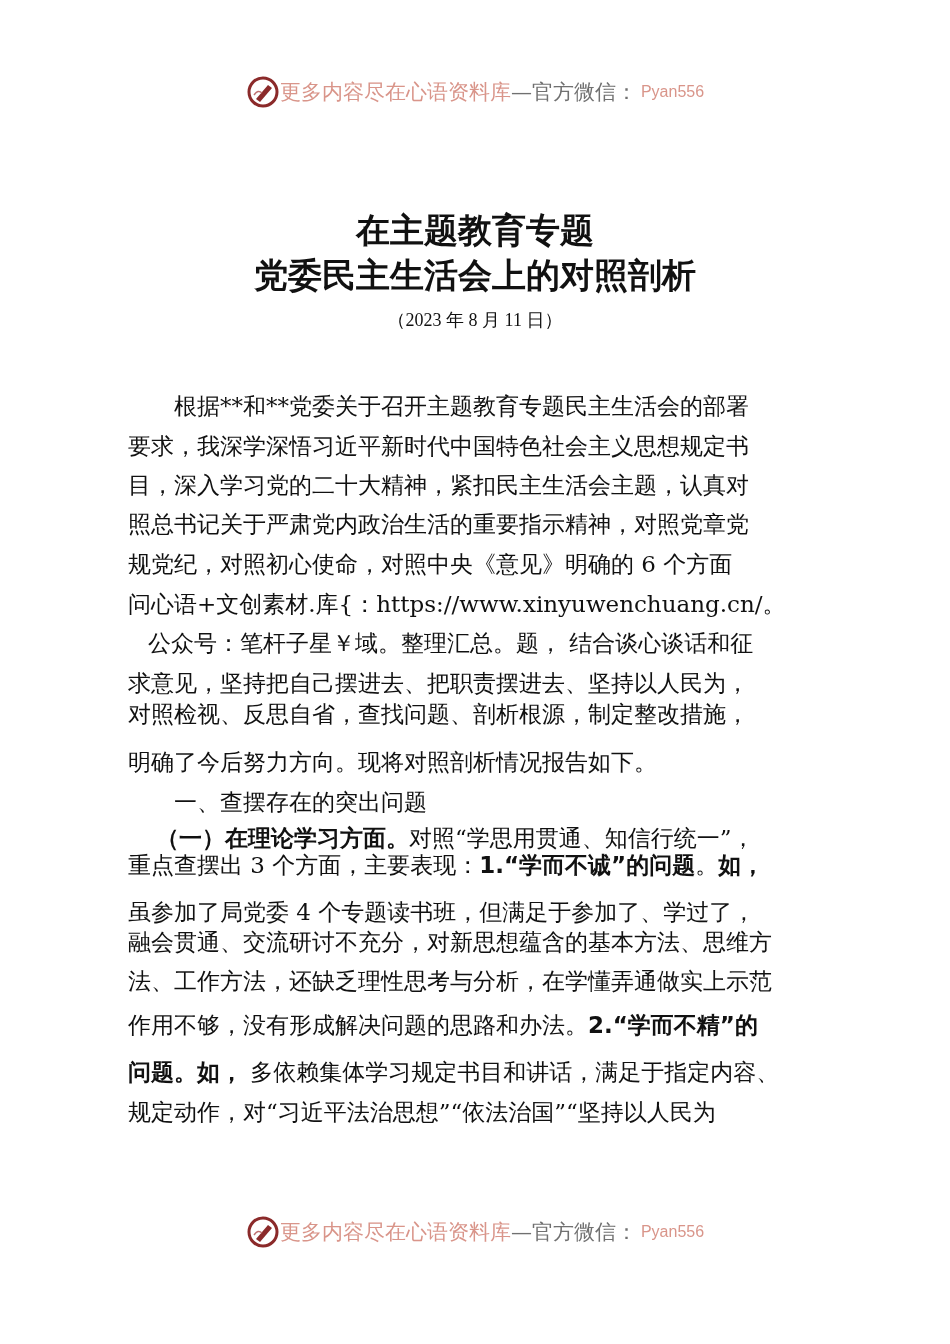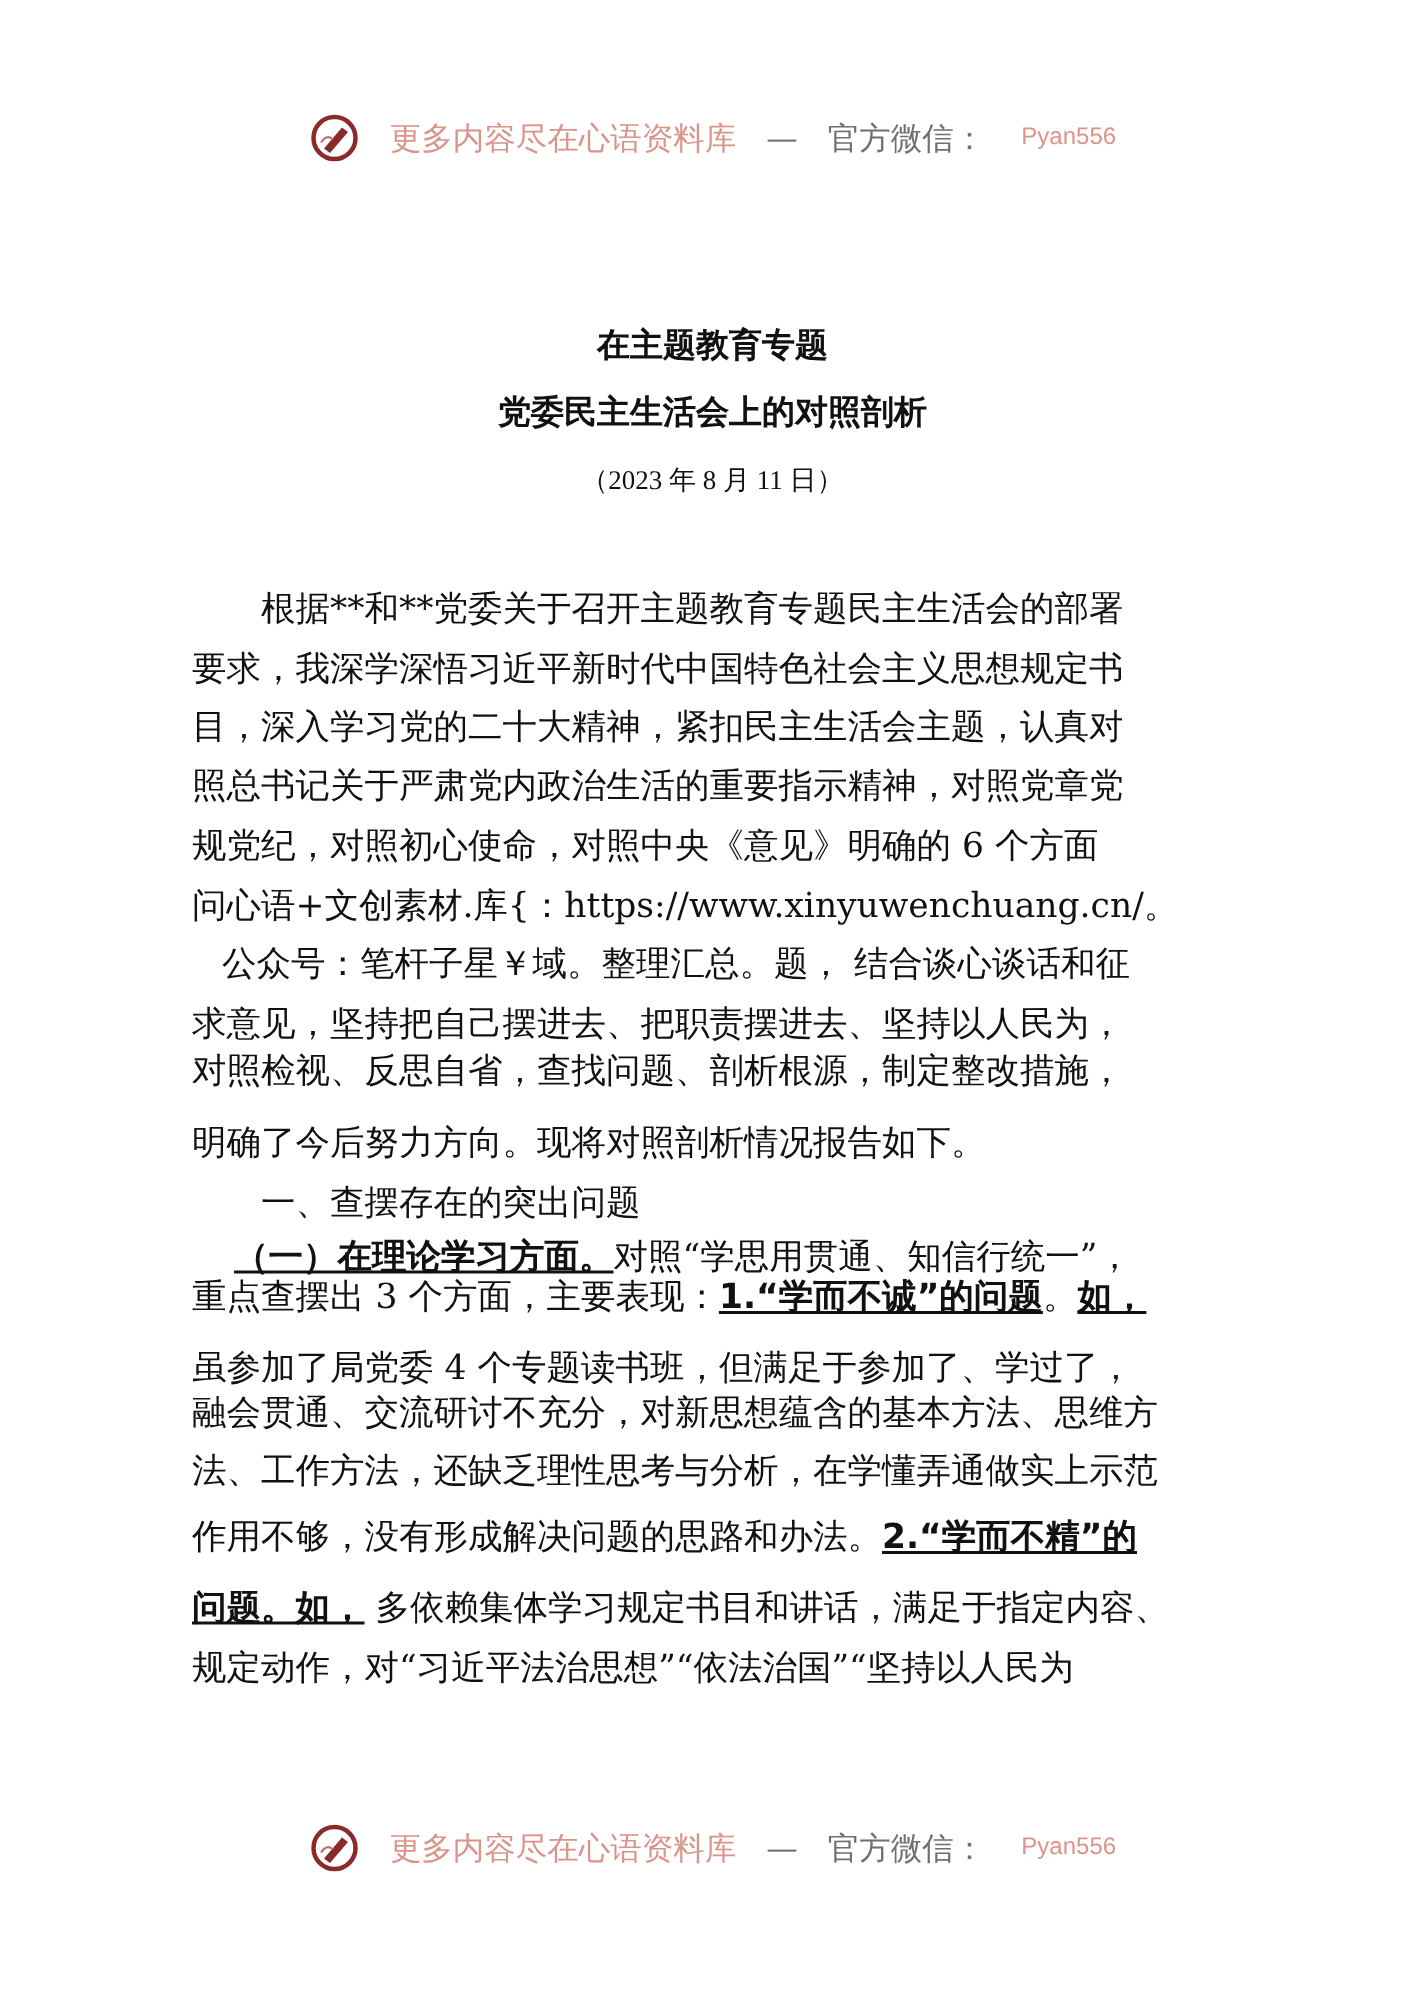--- a/index.html
+++ b/index.html
@@ -1,38 +1,38 @@
 <!DOCTYPE html>
 <html><head>
 <meta charset="utf-8">
 <style>
   html, body { margin:0; padding:0; background:#ffffff; }
   body { width:950px; height:1344px; position:relative; overflow:hidden;
          font-family:"DejaVu Serif", "Liberation Serif", serif; color:#111; }
   .watermark { position:absolute; left:0; width:950px; height:40px;
-               display:flex; align-items:center; justify-content:center; gap:20px; }
+               display:flex; align-items:center; justify-content:center; gap:0; }
   .watermark.top { top:72px; }
   .watermark.bottom { top:1212px; }
   .wm-logo { width:34px; height:34px; }
   .wm-pink { color:#d9958a; font-size:21px; letter-spacing:0px; font-family:"DejaVu Serif", serif; }
   .wm-grey { color:#707070; font-size:21px; font-family:"DejaVu Serif", serif; }
   .wm-id { color:#d9958a; font-size:16px; font-family:"Liberation Sans", sans-serif; margin-left:4px; }
 
   .title { position:absolute; left:0; width:950px; text-align:center;
-           font-weight:bold; font-size:22px; line-height:44px; color:#111;
+           font-weight:bold; font-size:34px; line-height:44px; color:#111;
            font-family:"DejaVu Serif", serif; }
   .title.l1 { top:208px; }
   .title.l2 { top:253px; }
   .date { position:absolute; top:308px; left:0; width:950px; text-align:center;
           font-size:18px; font-family:"Liberation Serif", serif; }
 
   .body-text { position:absolute; left:128px; width:700px; font-size:23px;
                font-family:"DejaVu Serif", serif; color:#111; }
   .line { position:absolute; left:0; white-space:nowrap; height:32px; line-height:32px;}
-  .b { font-weight:bold; font-family:"DejaVu Sans", sans-serif;text-decoration:underline; }
+  .b { font-weight:bold; font-family:"DejaVu Sans", sans-serif; }
 </style>
 </head>
 <body>
 
 <div class="watermark top">
   <svg class="wm-logo" viewBox="0 0 34 34">
     <circle cx="17" cy="17" r="14" fill="none" stroke="#8b2a2a" stroke-width="3"></circle>
     <path d="M10 24 L22 10 L26 13 L14 27 Z" fill="#8b2a2a"></path>
     <path d="M8 20 Q12 14 16 18" fill="none" stroke="#c07070" stroke-width="1.5"></path>
   </svg>

